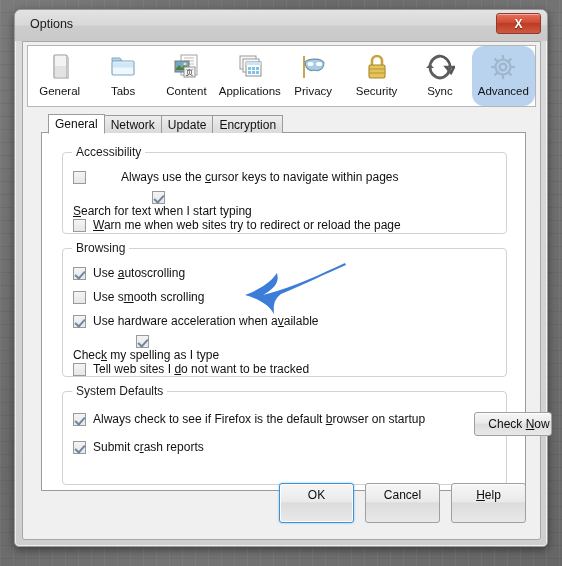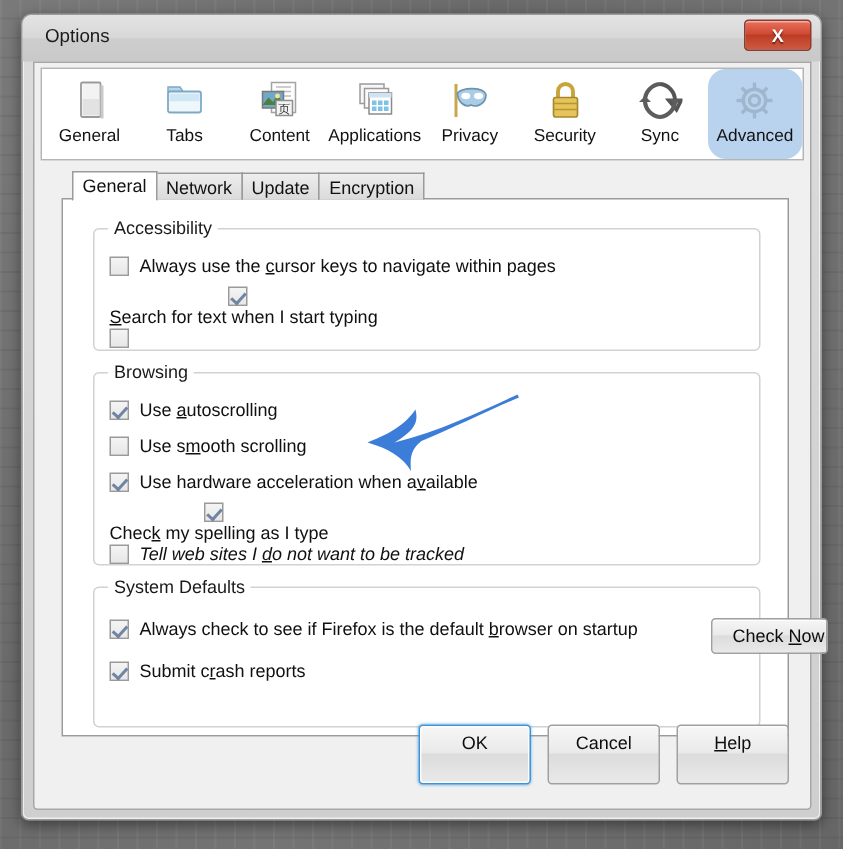--- a/index.html
+++ b/index.html
@@ -391,32 +391,33 @@
       <div class="subtab">Network</div>
       <div class="subtab">Update</div>
       <div class="subtab">Encryption</div>
     </div>
 
     <div id="tabpanel">
 
       <div class="group" id="group-accessibility">
         <div class="group-title">Accessibility</div>
 
-        <div class="cbrow" style="top:14px;">
+        <div class="cbrow" style="top:14px;gap:28px;">
           <span class="cbox"></span>
           <span class="cblabel"><span>Always use the </span><u>c</u><span>ursor keys to navigate within pages</span></span>
         </div>
 
         <div class="cbrow" style="top:38px;flex-direction:column;">
           <span class="cbox checked"></span>
           <span class="cblabel"><span></span><u>S</u><span>earch for text when I start typing</span></span>
         </div>
 
         <div class="cbrow" style="top:62px;">
           <span class="cbox"></span>
+          <span class="cblabel"><span></span><u>W</u><span>arn me when web sites try to redirect or reload the page</span></span>
         </div>
       </div>
 
       <div class="group" id="group-browsing">
         <div class="group-title">Browsing</div>
 
         <div class="cbrow" style="top:14px;">
           <span class="cbox checked"></span>
           <span class="cblabel"><span>Use </span><u>a</u><span>utoscrolling</span></span>
         </div>
@@ -429,21 +430,21 @@
         <div class="cbrow" style="top:62px;">
           <span class="cbox checked"></span>
           <span class="cblabel"><span>Use hardware acceleration when a</span><u>v</u><span>ailable</span></span>
         </div>
 
         <div class="cbrow" style="top:86px;flex-direction:column;">
           <span class="cbox checked"></span>
           <span class="cblabel"><span>Chec</span><u>k</u><span> my spelling as I type</span></span>
         </div>
 
-        <div class="cbrow" style="top:110px;font-style:italic;">
+        <div class="cbrow" style="top:110px;">
           <span class="cbox"></span>
           <span class="cblabel"><span>Tell web sites I </span><u>d</u><span>o not want to be tracked</span></span>
         </div>
       </div>
 
       <div class="group" id="group-systemdefaults">
         <div class="group-title">System Defaults</div>
 
         <div class="cbrow" style="top:17px;">
           <span class="cbox checked"></span>

